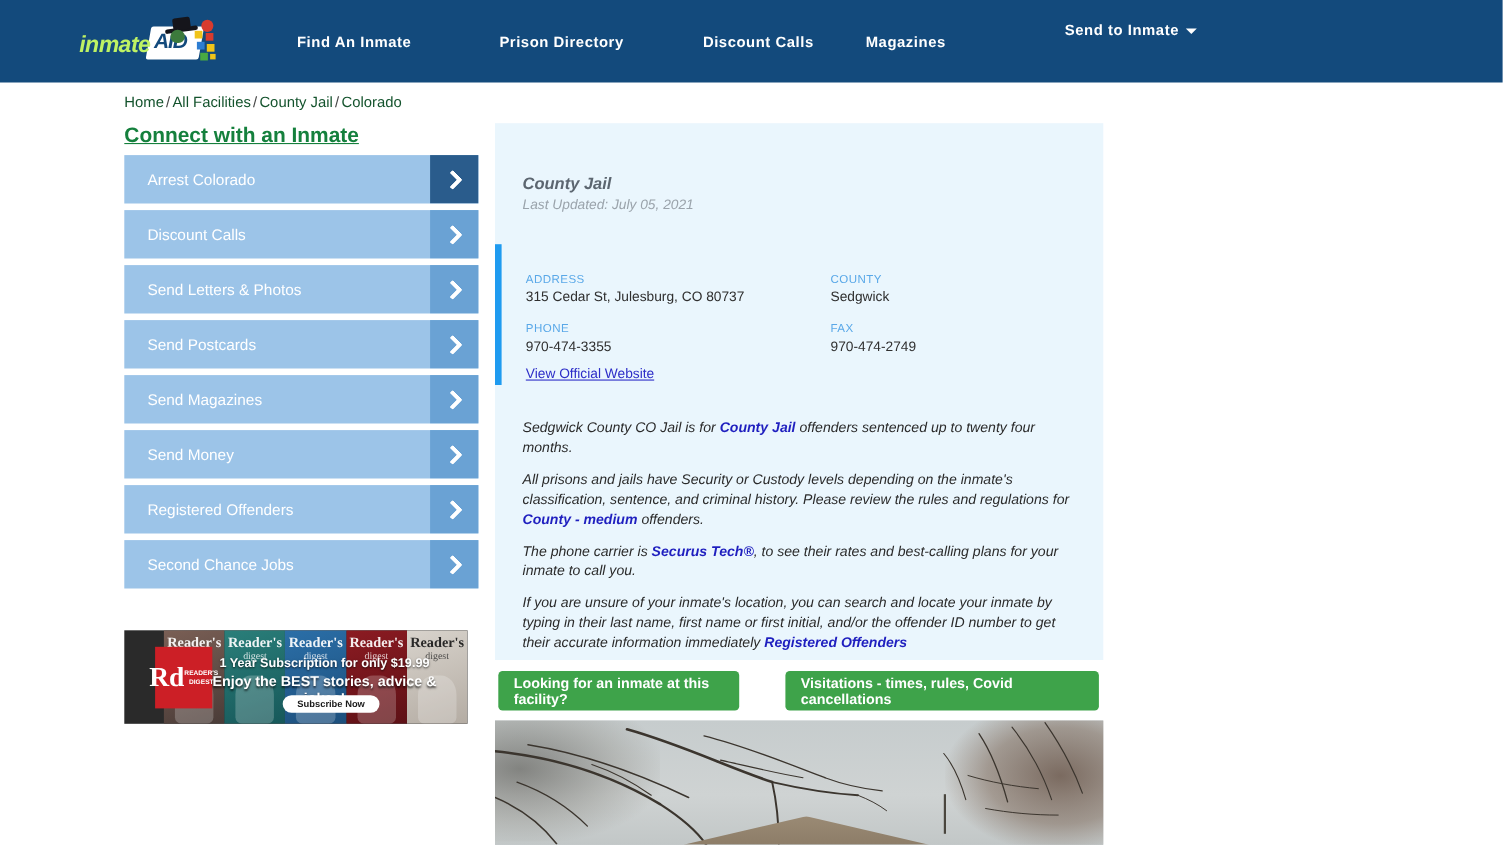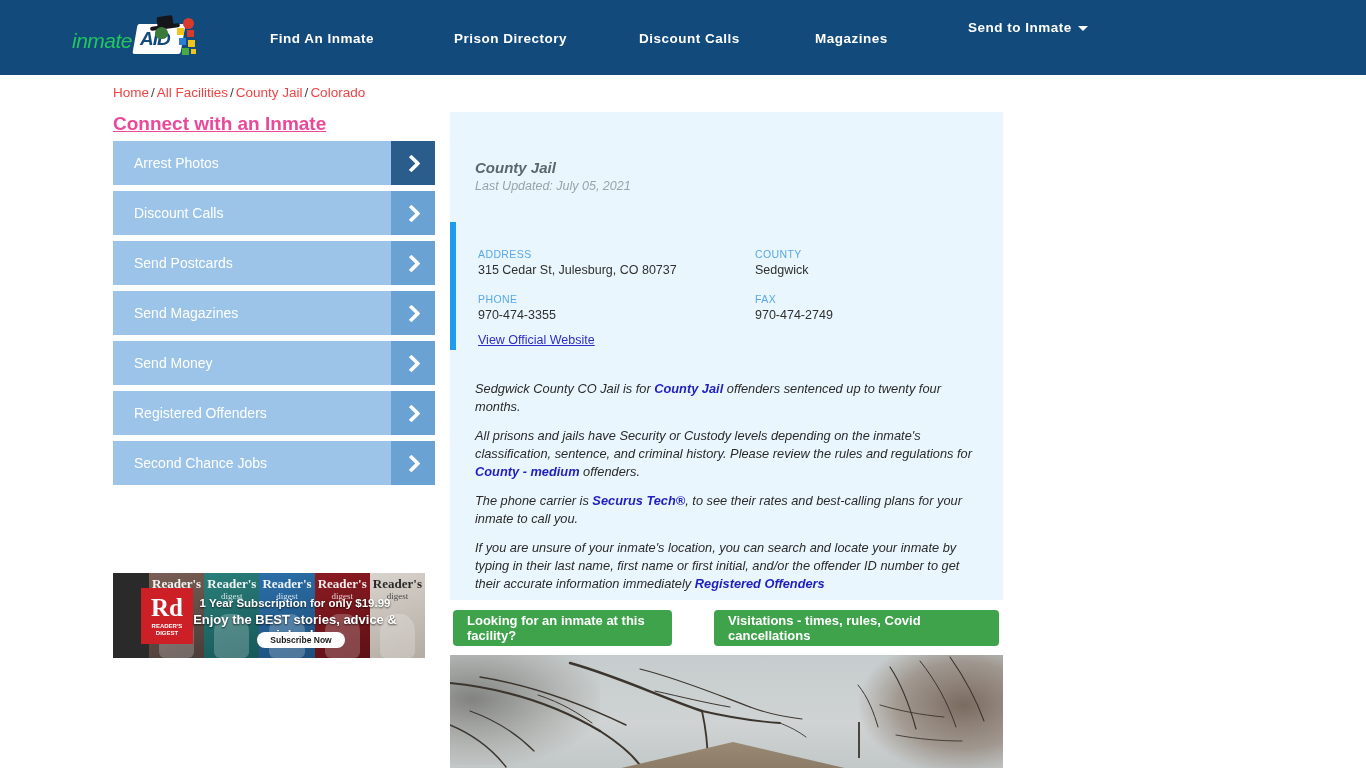--- a/index.html
+++ b/index.html
@@ -17,22 +17,22 @@
     width: 1366px; height: 75px;
     background: #134a7c;
     display: flex; align-items: center;
   }
   .logo {
     position: absolute; left: 72px; top: 14px;
     width: 126px; height: 46px;
     display: flex; align-items: center;
   }
   .logo-word {
-    font-size: 21px; font-weight: normal; font-style: italic;
-    color: #22c55e; letter-spacing: -0.5px;
+    font-size: 21px; font-weight: bold; font-style: italic;
+    color: #bef264; letter-spacing: -0.5px;
     position: absolute; left: 0; top: 15px;
     z-index: 3;
   }
   .logo-aid {
     position: absolute; left: 63px; top: 10px;
     width: 48px; height: 30px;
     background: #ffffff;
     transform: skewX(-10deg);
     border-radius: 2px;
     z-index: 1;
@@ -75,42 +75,42 @@
     position: absolute; left: 258px; top: 0; height: 75px;
     display: flex; align-items: center;
   }
   .nav-item {
     color: #ffffff; font-size: 13.5px; font-weight: bold;
     letter-spacing: 0.5px; cursor: pointer; white-space: nowrap;
   }
   .nav-i0 { position: absolute; left: 12px; top: 31px; }
   .nav-i1 { position: absolute; left: 196px; top: 31px; }
   .nav-i2 { position: absolute; left: 381px; top: 31px; }
-  .nav-i3 { position: absolute; left: 557px; top: 31px; text-align: right; }
+  .nav-i3 { position: absolute; left: 529px; top: 31px; text-align: right; }
   .nav-i4 { position: absolute; left: 710px; top: 20px; }
   .caret {
     display: inline-block; margin-left: 6px;
     border-left: 5px solid transparent; border-right: 5px solid transparent;
     border-top: 5px solid #ffffff; vertical-align: middle;
   }
 
   .hdr-icons { position: absolute; right: 0; top: 0; height: 75px; }
 
   
   .breadcrumb {
     position: absolute; left: 113px; top: 85px;
     font-size: 13.5px; color: #333333;
   }
-  .breadcrumb a { color: #ef4444; text-decoration: none; cursor: pointer; }
+  .breadcrumb a { color: #14532d; text-decoration: none; cursor: pointer; }
   .breadcrumb .sep { color: #444444; margin: 0 2px; }
 
   
   .side-title {
     position: absolute; left: 113px; top: 113px;
-    font-size: 19px; font-weight: bold; color: #ec4899;
+    font-size: 19px; font-weight: bold; color: #15803d;
     text-decoration: underline; cursor: pointer;
   }
   .side-list { position: absolute; left: 113px; top: 141px; width: 322px; }
   .side-btn {
     position: relative; width: 322px; height: 44px;
     background: #9cc4e8; margin-bottom: 6px;
     cursor: pointer; overflow: hidden;
   }
   .side-btn-label {
     position: absolute; left: 21px; top: 14px;
@@ -155,21 +155,21 @@
     font-size: 9px; color: #ffffff; text-align: center; opacity: .8;
   }
   .ad-s4 .sub { color: #2a2a2a; }
   .ad-strip .por {
     position: absolute; bottom: 0; left: 18%; width: 64%; height: 52%;
     background: rgba(255,255,255,.22); border-radius: 40% 40% 6px 6px;
   }
   .ad-rd {
     position: absolute; left: 28px; top: 15px;
     width: 52px; height: 56px; background: #cc1f26;
-    display: flex; flex-direction: column;
+    display: flex; flex-direction: row;
     align-items: center; justify-content: center;
   }
   .ad-rd-big { font-family: "Liberation Serif", serif; font-size: 25px; font-weight: bold; color: #ffffff; line-height: 1; }
   .ad-rd-sm { font-size: 6px; font-weight: bold; color: #ffffff; text-align: center; margin-top: 3px; line-height: 1.2; }
   .ad-l1 {
     position: absolute; left: 62px; top: 24px; width: 240px;
     text-align: center; font-size: 11.5px; font-weight: bold; color: #ffffff;
     text-shadow: 0 1px 2px rgba(0,0,0,.7);
   }
   .ad-l2 {
@@ -304,27 +304,33 @@
 </div>
 
 <div class="breadcrumb">
   <a>Home</a><span class="sep">/</span><a>All Facilities</a><span class="sep">/</span><a>County Jail</a><span class="sep">/</span><a>Colorado</a>
 </div>
 
 <div class="side-title">Connect with an Inmate</div>
 
 <div class="side-list">
   <div class="side-btn active">
-    <span class="side-btn-label">Arrest Photos</span>
+    <span class="side-btn-label">Arrest Colorado</span>
     <span class="side-btn-arrow">
         <i class="chev"></i>
       </span>
   </div>
   <div class="side-btn">
     <span class="side-btn-label">Discount Calls</span>
+    <span class="side-btn-arrow">
+        <i class="chev"></i>
+      </span>
+  </div>
+  <div class="side-btn">
+    <span class="side-btn-label">Send Letters &amp; Photos</span>
     <span class="side-btn-arrow">
         <i class="chev"></i>
       </span>
   </div>
   <div class="side-btn">
     <span class="side-btn-label">Send Postcards</span>
     <span class="side-btn-arrow">
         <i class="chev"></i>
       </span>
   </div>

